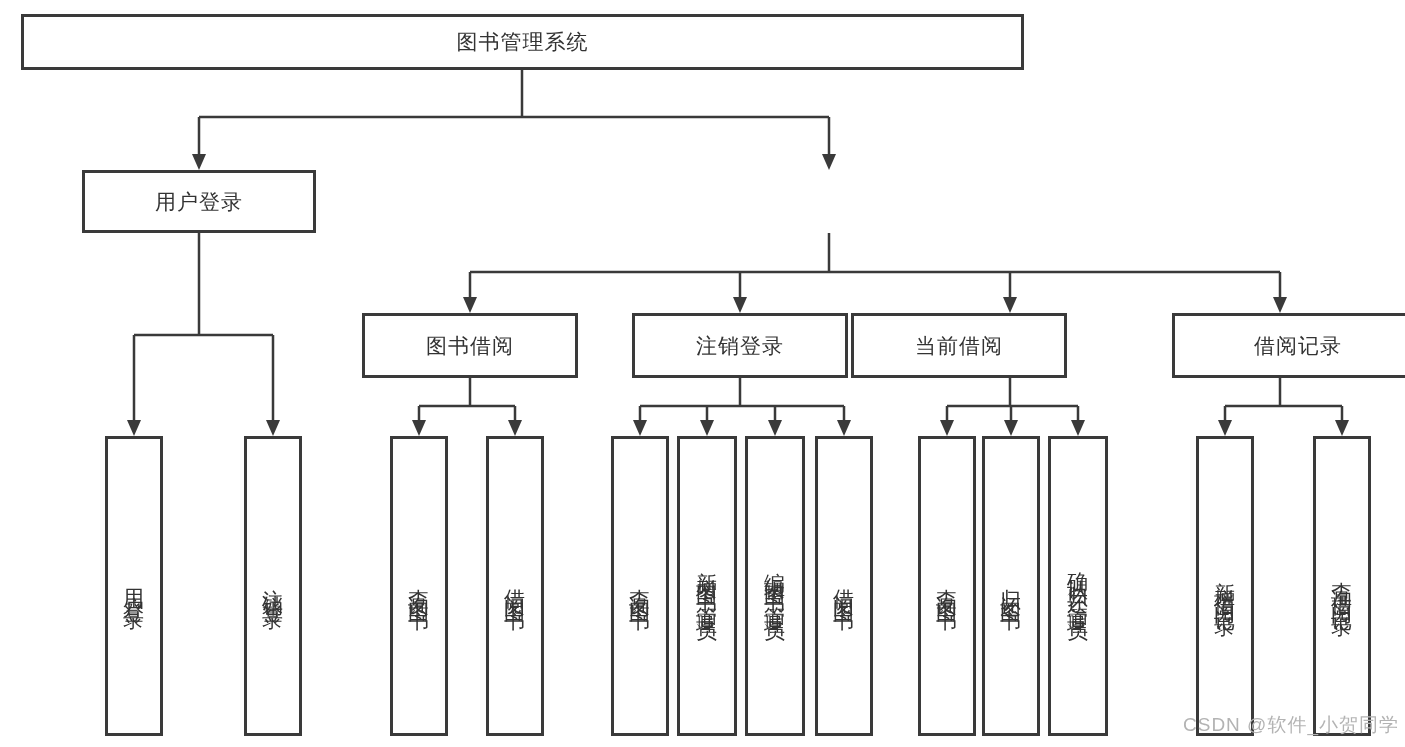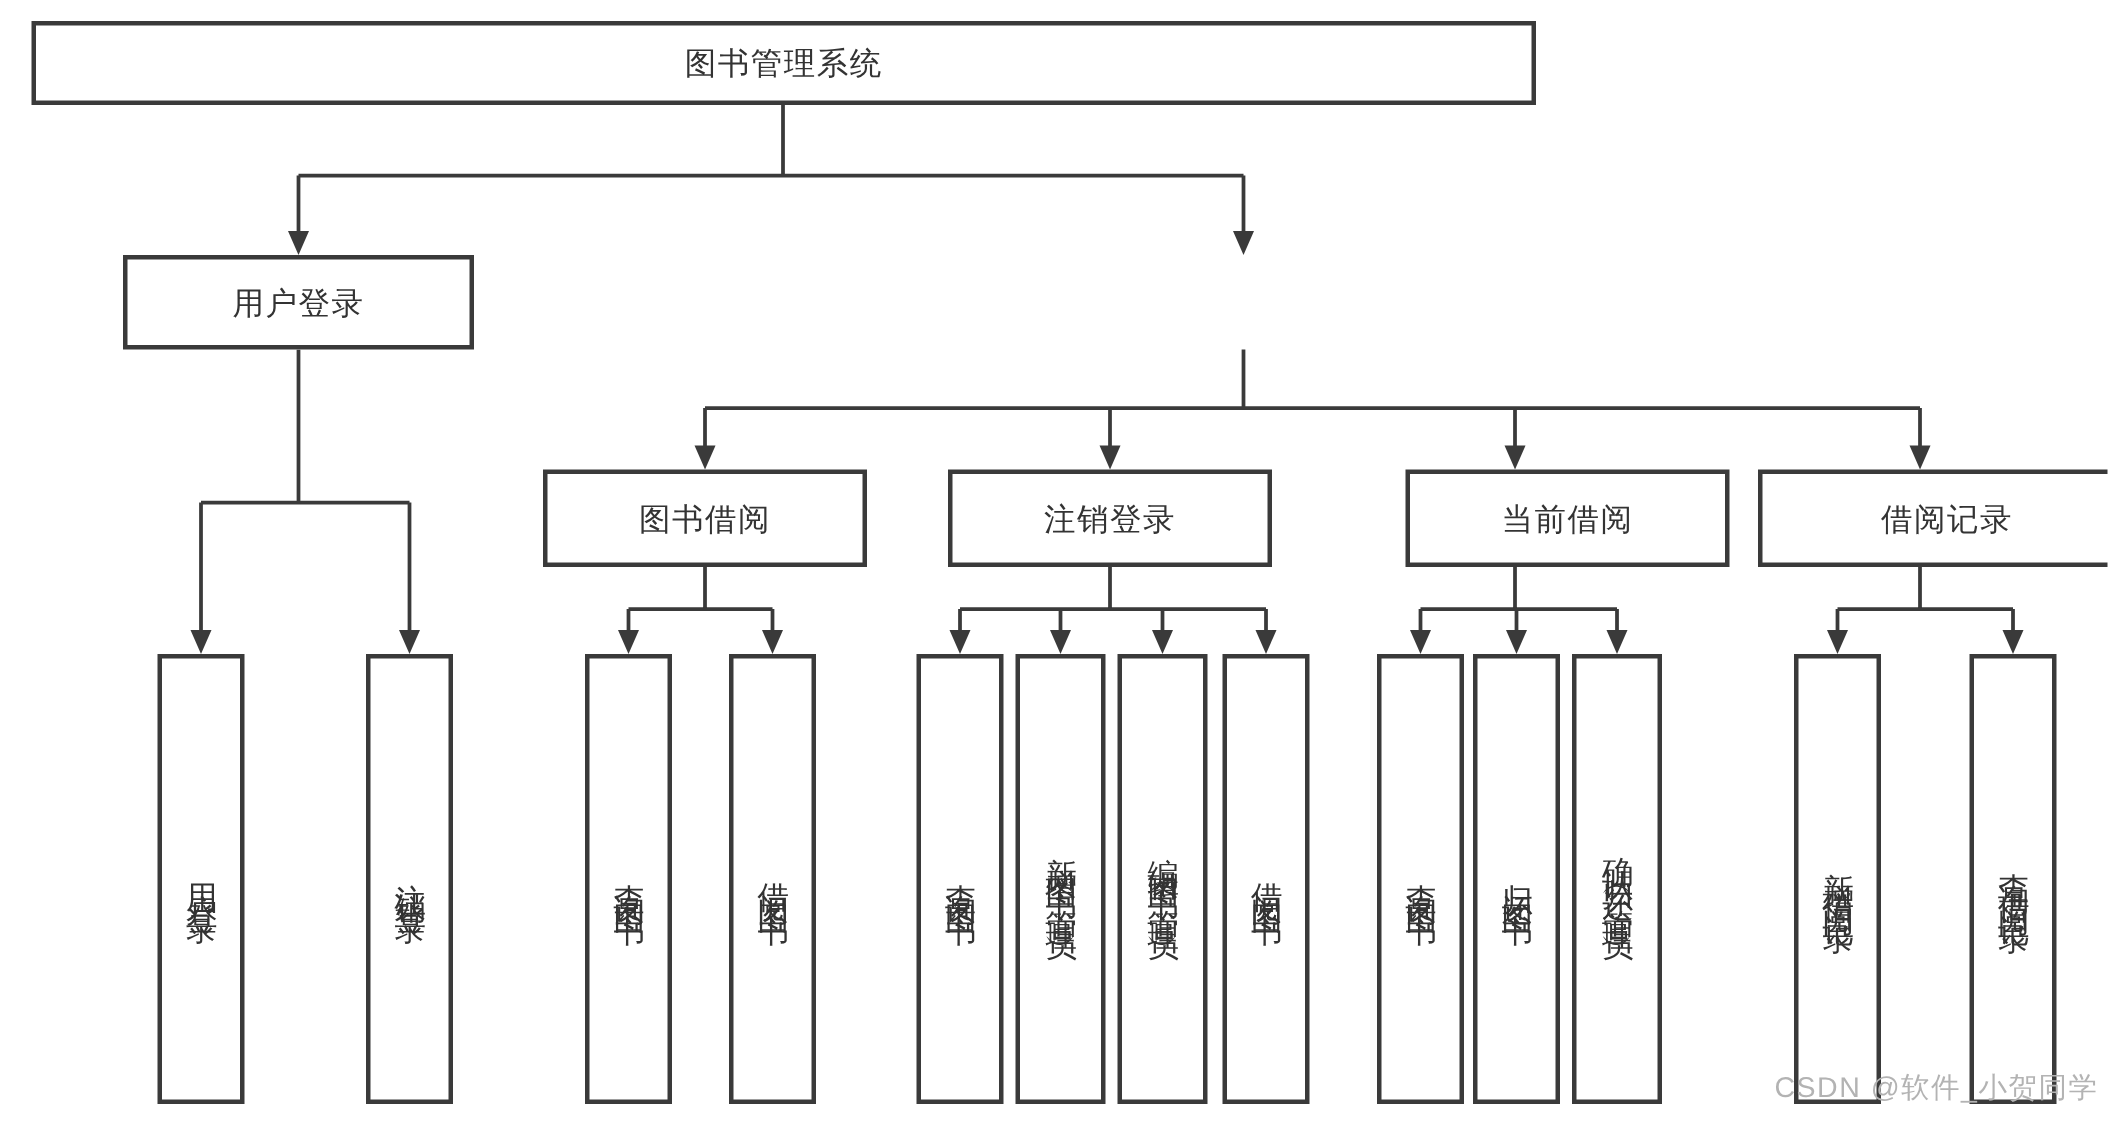--- a/index.html
+++ b/index.html
@@ -109,21 +109,21 @@
   <div class="node h" style="left:82px;top:170px;width:234px;height:63px">
     <span>用户登录</span>
   </div>
 
   <div class="node h" style="left:362px;top:313px;width:216px;height:65px">
     <span>图书借阅</span>
   </div>
   <div class="node h" style="left:632px;top:313px;width:216px;height:65px">
     <span>注销登录</span>
   </div>
-  <div class="node h" style="left:937px;top:313px;width:216px;height:65px">
+  <div class="node h" style="left:851px;top:313px;width:216px;height:65px">
     <span>当前借阅</span>
   </div>
   <div class="node h" style="left:1172px;top:313px;width:252px;height:65px">
     <span>借阅记录</span>
   </div>
 
   <div class="node v" style="left:105px;top:436px;width:58px;height:300px">
     <span>用户登录</span>
   </div>
   <div class="node v" style="left:244px;top:436px;width:58px;height:300px">

